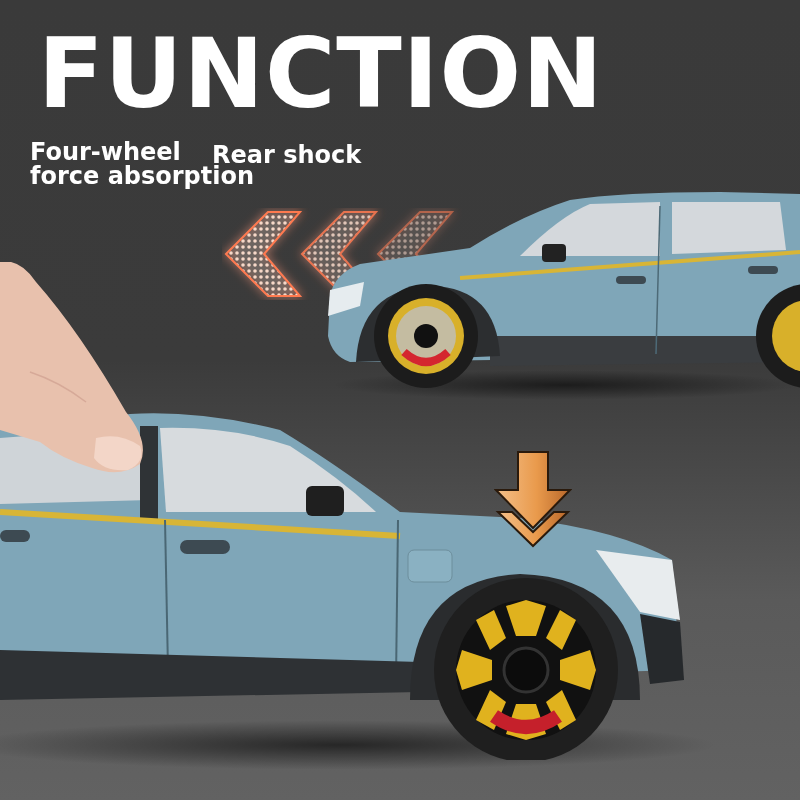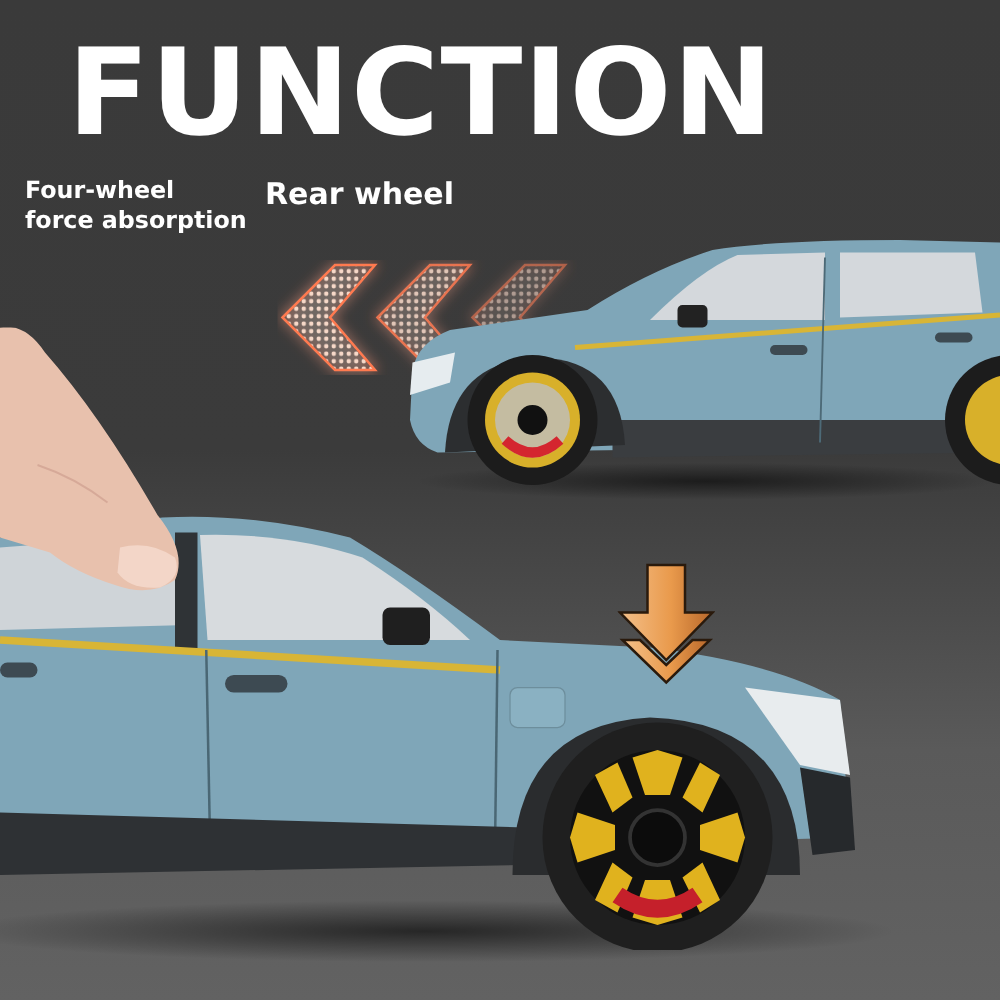--- a/index.html
+++ b/index.html
@@ -6,25 +6,25 @@
   html, body { width: 800px; height: 800px; overflow: hidden; }
   body {
     position: relative;
     background: linear-gradient(180deg, #3a3a3a 0%, #3b3b3b 45%, #4a4a4a 60%, #5a5a5a 75%, #626262 100%);
     font-family: "DejaVu Sans", sans-serif;
   }
   .title {
     position: absolute; left: 38px; top: 26px;
     font-family: "DejaVu Sans", sans-serif;
     font-weight: bold; font-size: 96px; letter-spacing: 1px;
-    color: #ffffff; line-height: 1; margin-left: 16px;
+    color: #ffffff; line-height: 1;
   }
   .label-small {
-    position: absolute; left: 20px; top: 140px;
-    color: #ffffff; font-weight: bold; font-size: 19px; line-height: 24px;
+    position: absolute; left: 30px; top: 140px;
+    color: #ffffff; font-weight: bold; font-size: 24px; line-height: 24px;
     font-family: "DejaVu Sans", sans-serif;
   }
   .label-large {
     position: absolute; left: 212px; top: 140px;
     color: #ffffff; font-weight: bold; font-size: 24px; line-height: 31px;
     font-family: "DejaVu Sans", sans-serif;
   }
   .label-small span, .label-large span { display: block; }
   .arrows { position: absolute; left: 222px; top: 208px; width: 240px; height: 92px; }
   .floor-shadow-top {
@@ -46,21 +46,21 @@
 <div>
 
   <div class="title">FUNCTION</div>
 
   <div class="label-small">
     <span>Four-wheel</span>
     <span>force absorption</span>
   </div>
 
   <div class="label-large">
-    <span>Rear wheel</span>
+    <span>Rear shock</span>
   </div>
 
   <svg class="arrows" viewBox="0 0 240 92">
     <defs>
       <pattern id="dots" width="6" height="6" patternUnits="userSpaceOnUse">
         <circle cx="3" cy="3" r="1.8" fill="#f6d8c8"></circle>
       </pattern>
       <filter id="glow" x="-30%" y="-30%" width="160%" height="160%">
         <feGaussianBlur stdDeviation="5" result="b"></feGaussianBlur>
         <feMerge>

